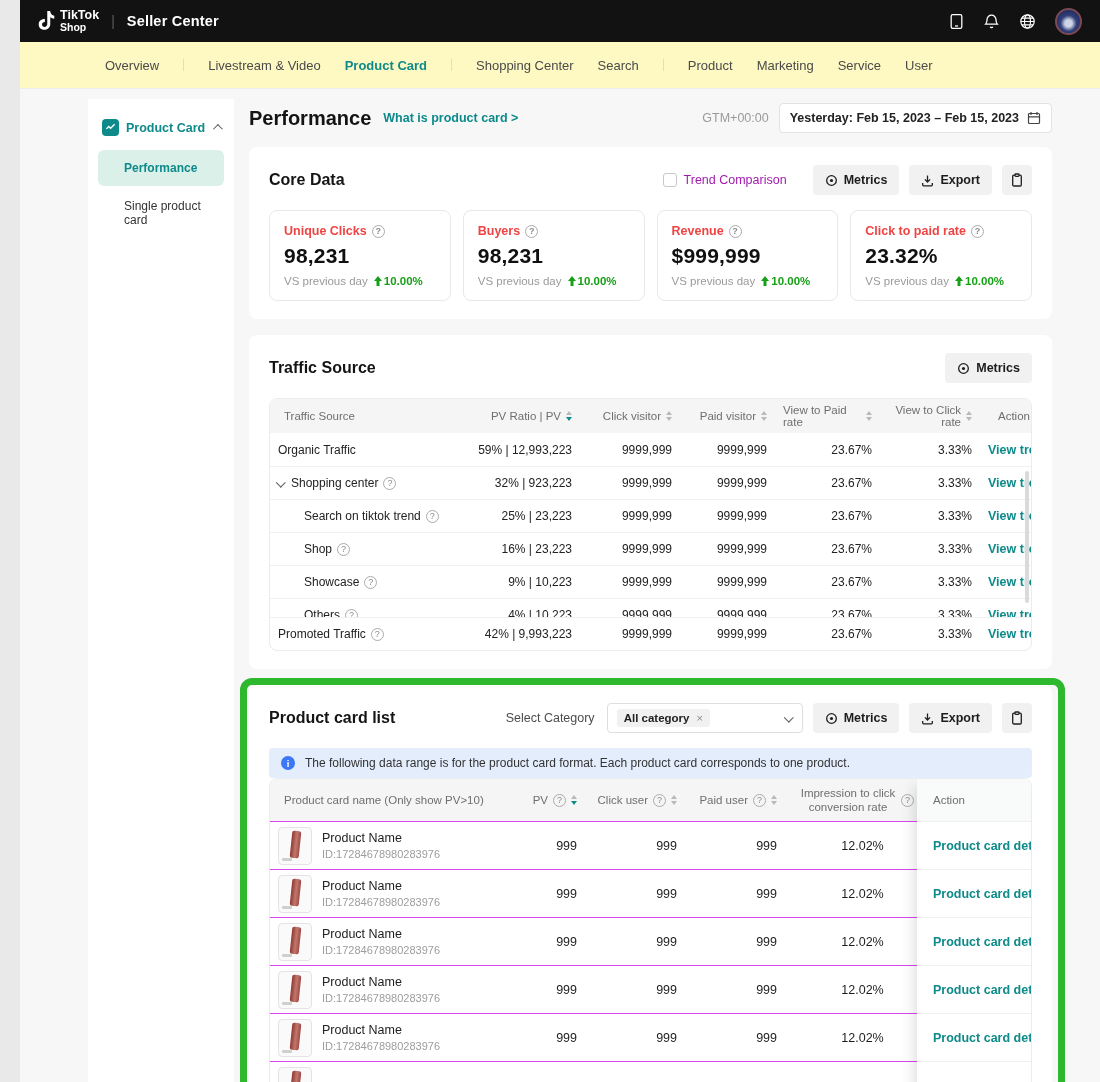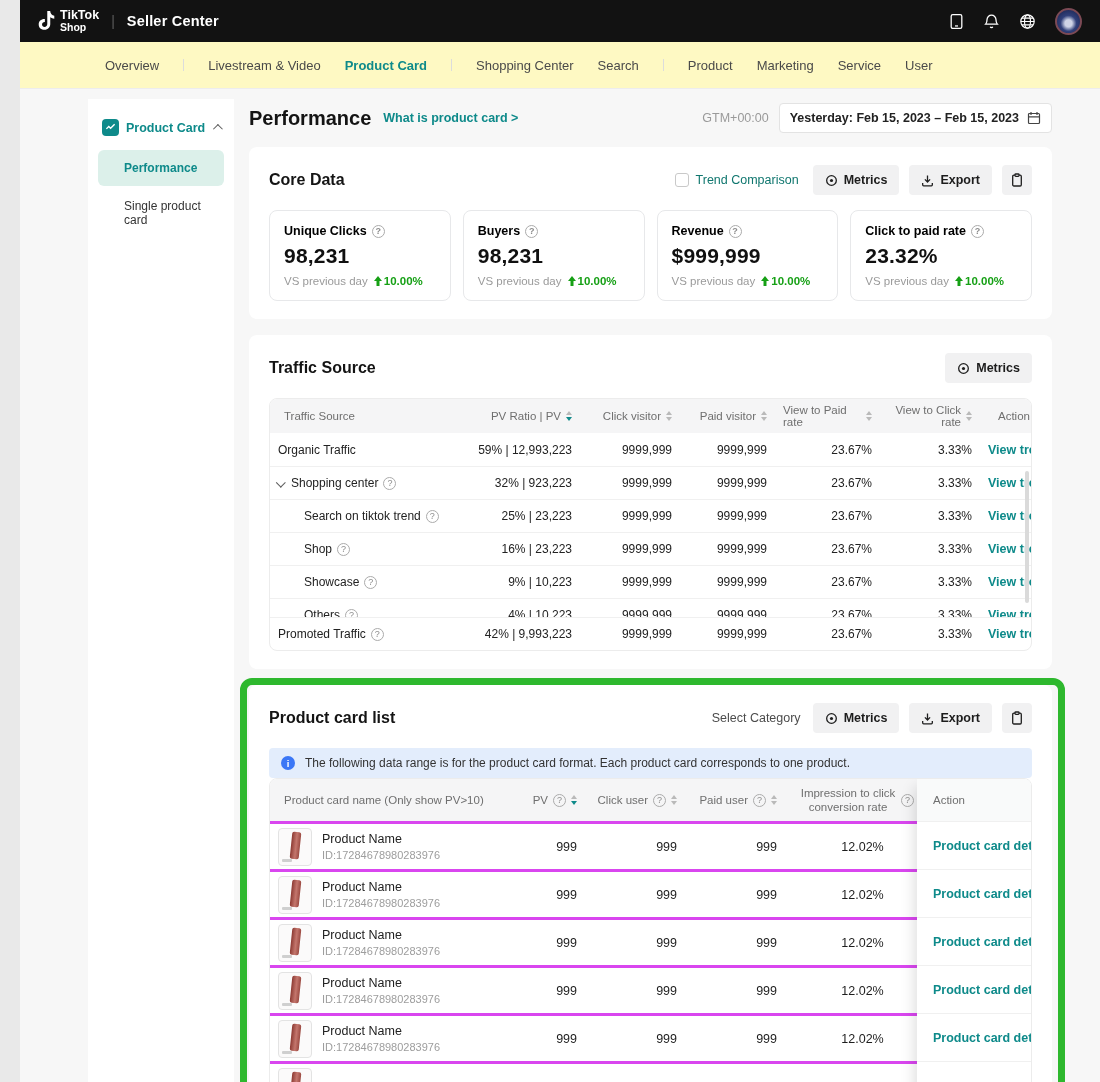--- a/index.html
+++ b/index.html
@@ -43,30 +43,30 @@
   .help-link{color:#0e8a8a;font-size:12.5px;font-weight:600;margin-left:12px;cursor:pointer}
   .ph-right{margin-left:auto;display:flex;align-items:center;gap:10px}
   .tz{color:#9a9a9a;font-size:12.5px}
   .date-btn{background:#fff;border:1px solid #e3e3e3;border-radius:4px;height:30px;display:flex;align-items:center;gap:8px;
             padding:0 10px;font-size:12.5px;font-weight:600;color:#222;cursor:pointer;font-family:inherit}
 
   .card{background:#fff;border-radius:8px;padding:18px 20px;margin-bottom:16px}
   .card-head{display:flex;align-items:center;margin-bottom:15px}
   .card-title{font-size:16px;font-weight:800;color:#141414}
   .head-right{margin-left:auto;display:flex;align-items:center;gap:10px}
-  .chk-wrap{display:flex;align-items:center;gap:7px;font-size:12.5px;color:#0f766e;margin-right:4px;cursor:pointer}
+  .chk-wrap{display:flex;align-items:center;gap:7px;font-size:12.5px;color:#a21caf;margin-right:16px;cursor:pointer}
   .chk{width:14px;height:14px;border:1px solid #c9c9c9;border-radius:3px;background:#fff}
   .btn{display:flex;align-items:center;gap:6px;background:#f1f1f2;border:none;border-radius:4px;height:30px;padding:0 12px;
        font-size:12.5px;font-weight:700;color:#1c1c1c;cursor:pointer;font-family:inherit;white-space:nowrap}
   .btn.icon-only{width:30px;padding:0;justify-content:center}
 
   
   .metric-row{display:flex;gap:12px}
   .metric-card{flex:1;border:1px solid #e7e8ea;border-radius:8px;padding:13px 14px}
-  .m-label{display:flex;align-items:center;font-size:12.5px;font-weight:700;color:#000000}
+  .m-label{display:flex;align-items:center;font-size:12.5px;font-weight:700;color:#ef4444}
   .m-value{font-size:21px;font-weight:800;color:#101010;margin:6px 0 7px;letter-spacing:.2px}
   .m-vs{font-size:11.5px;color:#9a9a9a;display:flex;align-items:flex-start;gap:6px}
   .delta{color:#16a015;font-weight:700;display:flex;align-items:center;gap:2px;font-size:11.5px}
 
   
   .q{display:inline-flex;align-items:center;justify-content:center;width:13px;height:13px;border:1px solid #ababab;
      border-radius:50%;font-size:9px;color:#8c8c8c;margin-left:5px;flex:none;cursor:pointer}
   .q::after{content:"?"}
   .sort{display:inline-flex;flex-direction:column;gap:2px;margin-left:5px;cursor:pointer}
   .sort i{display:block;width:0;height:0;border-left:3.5px solid transparent;border-right:3.5px solid transparent}
@@ -116,21 +116,21 @@
 
   .p-table{border:1px solid #ececec;border-radius:8px;position:relative;overflow:hidden}
   .p-head{display:flex;align-items:center;background:#f5f5f6;height:42px;font-size:11.5px;color:#6f6f6f}
   .pcn{flex:0 0 245px;padding-left:14px}
   .c-pv2{flex:0 0 70px;justify-content:flex-end;text-align:center}
   .c-cu{flex:0 0 100px;justify-content:flex-end;text-align:right}
   .c-pu{flex:0 0 100px;justify-content:flex-end;text-align:right}
   .c-ic{flex:0 0 155px;justify-content:center;text-align:center}
   .ic-label{width:96px;line-height:1.25}
   .c-co{flex:1;justify-content:flex-start;padding-left:16px;overflow:hidden}
-  .p-row{display:flex;align-items:center;height:48px;border-top:3px solid #d946ef;font-size:12.5px;color:#1e1e1e}
+  .p-row{display:flex;align-items:center;height:48px;border-top:1px solid #d946ef;font-size:12.5px;color:#1e1e1e}
   .p-row .pc{display:flex;align-items:center;padding:0 8px}
   .thumb{width:34px;height:38px;border:1px solid #e3e3e3;border-radius:4px;background:#fbfafa;position:relative;flex:none;
          margin-right:10px;overflow:hidden}
   .thumb::before{content:"";position:absolute;left:12px;top:3px;width:9px;height:27px;border-radius:2px;
          background:linear-gradient(90deg,#8d3a33,#c4766d 55%,#9c4a42);transform:rotate(6deg)}
   .thumb::after{content:"";position:absolute;left:3px;bottom:3px;width:10px;height:3px;background:#cfcfcf;border-radius:1px}
   .pn{display:flex;flex-direction:column;gap:3px;min-width:0}
   .pn-name{font-size:12.5px;color:#222}
   .pn-id{font-size:11px;color:#9d9d9d}
   .action-col{position:absolute;top:0;right:0;bottom:0;width:114px;background:#fff;z-index:3;
@@ -533,20 +533,27 @@
         </div>
       </div>
 
       <div class="pc-wrap">
         <div class="highlight" style="border-color: rgb(46, 184, 46);"></div>
         <div class="card">
           <div class="card-head">
             <span class="card-title">Product card list</span>
             <span class="head-right">
               <span class="select-label">Select Category</span>
+              <span class="select">
+                <span class="tag">
+                  <span>All category</span>
+                  <span class="x">×</span>
+                </span>
+                <i class="chev down sel-chev"></i>
+              </span>
               <button class="btn">
                 <span style="display:flex">
                     <svg width="13" height="13" viewBox="0 0 14 14">
                       <circle cx="7" cy="7" r="5.2" fill="none" stroke="#1f1f1f" stroke-width="1.4"></circle>
                       <circle cx="7" cy="7" r="1.7" fill="#1f1f1f"></circle>
                     </svg>
                   </span>
                 <span>Metrics</span>
               </button>
               <button class="btn">

